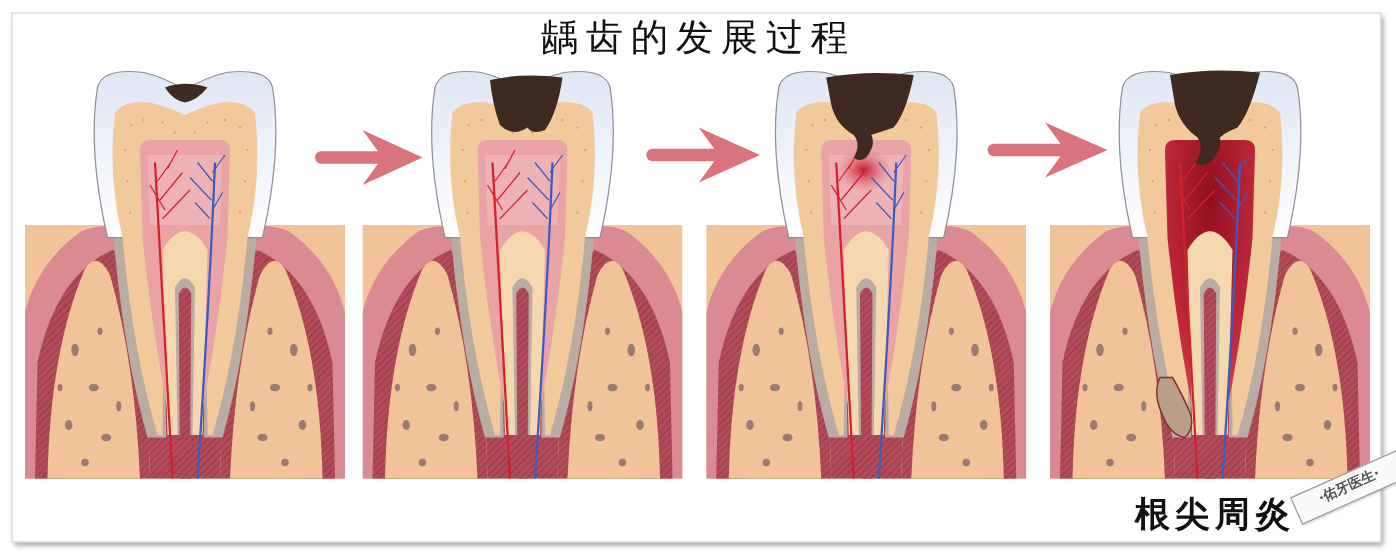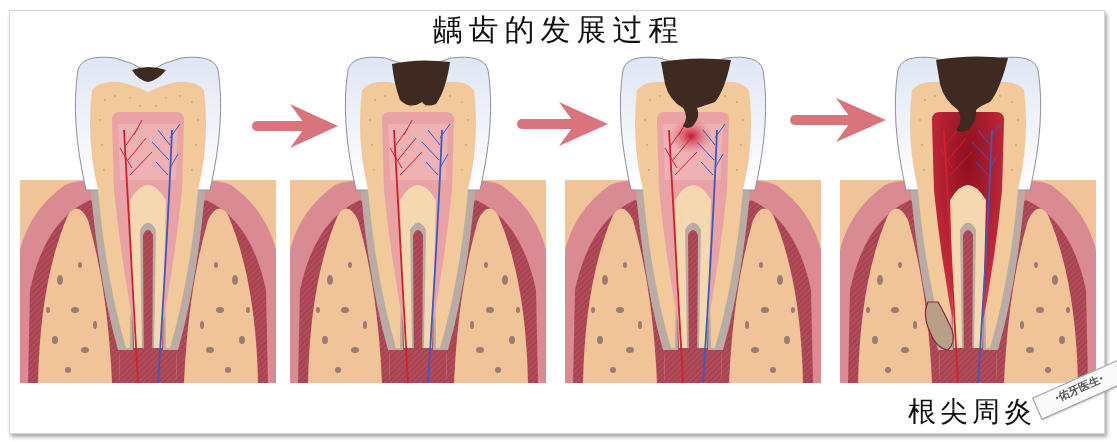--- a/index.html
+++ b/index.html
@@ -12,21 +12,21 @@
   .title {
     position: absolute; left: 0; top: 10px; width: 1117px; text-align: center;
     font-family: "DejaVu Sans", sans-serif; font-size: 30px; color: #111;
     letter-spacing: 6px; font-weight: normal;
   }
   .panel { position: absolute; top: 50px; }
   .panel svg { display: block; }
   .arrow { position: absolute; }
   .caption {
     position: absolute; left: 908px; top: 393px; font-family: "DejaVu Serif", serif;
-    font-size: 28px; color: #111; letter-spacing: 4px;
+    font-size: 28px; color: #111; letter-spacing: 4px; font-weight: bold;
   }
   .ribbon {
     position: absolute; left: 1032px; top: 398px; width: 92px; height: 22px;
     transform: rotate(-24deg); transform-origin: left top;
     background: #fafafa; border: 1px solid #9a9a9a;
     box-shadow: 1px 1px 2px rgba(0,0,0,0.2);
     font-size: 11px; font-weight: bold; color: #555; text-align: center; line-height: 20px;
   }
 </style>
 </head>

